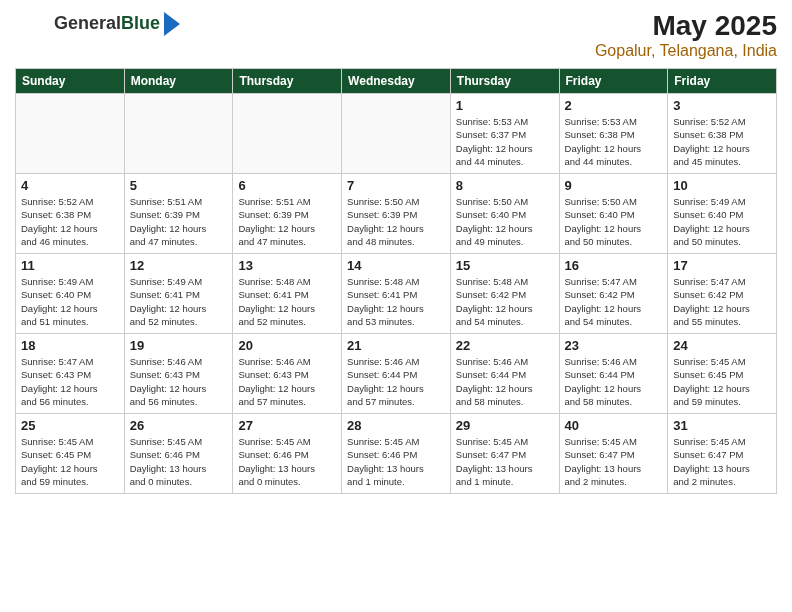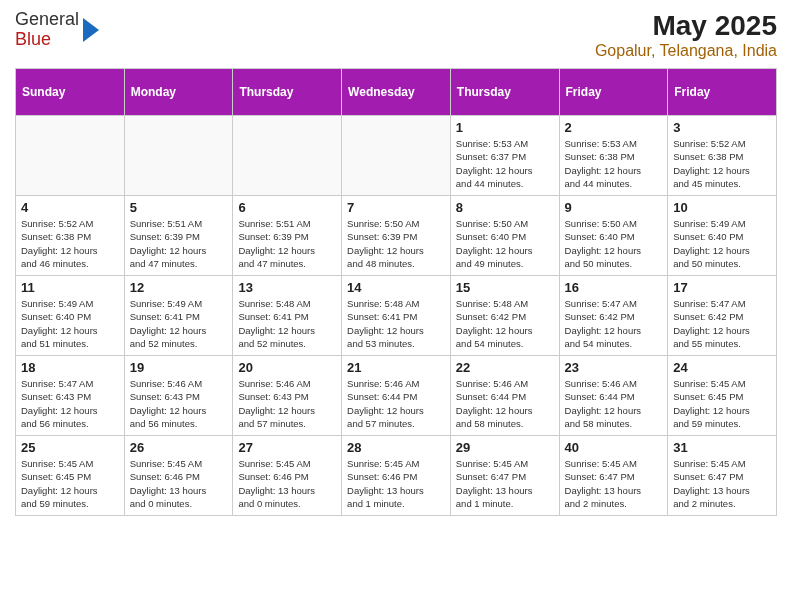--- a/index.html
+++ b/index.html
@@ -20,27 +20,28 @@
       justify-content: space-between;
       align-items: flex-start;
       margin-bottom: 8px;
     }
     .logo {
       display: flex;
       align-items: center;
     }
     .logo-text {
       display: flex;
-      flex-direction: column;
+      flex-direction: row;
       font-size: 18px;
-      font-weight: normal;
+      font-weight: bold;
       line-height: 1.1;
+      margin-left: 39px;
     }
     .logo-general { color: #333; }
-    .logo-blue { color: #b91c1c; }
+    .logo-blue { color: #14532d; }
     .logo-icon {
       width: 20px;
       height: 28px;
       margin-left: 2px;
     }
     .title-block {
       text-align: right;
     }
     .title-block h1 {
       font-size: 28px;
@@ -52,25 +53,25 @@
       font-size: 16px;
       font-weight: normal;
       color: #a16207;
     }
     .calendar {
       width: 100%;
       border-collapse: collapse;
       table-layout: fixed;
     }
     .calendar thead tr th {
-      background-color: #a21caf;
+      background-color: #14532d;
       color: white;
       font-size: 12px;
       font-weight: bold;
-      padding: 16px 6px;
+      padding: 5px 6px;
       text-align: left;
       border: 1px solid #ccc;
     }
     .calendar tbody tr td {
       vertical-align: top;
       border: 1px solid #ccc;
       padding: 4px 5px;
       font-size: 10px;
       color: #333;
       height: 80px;

